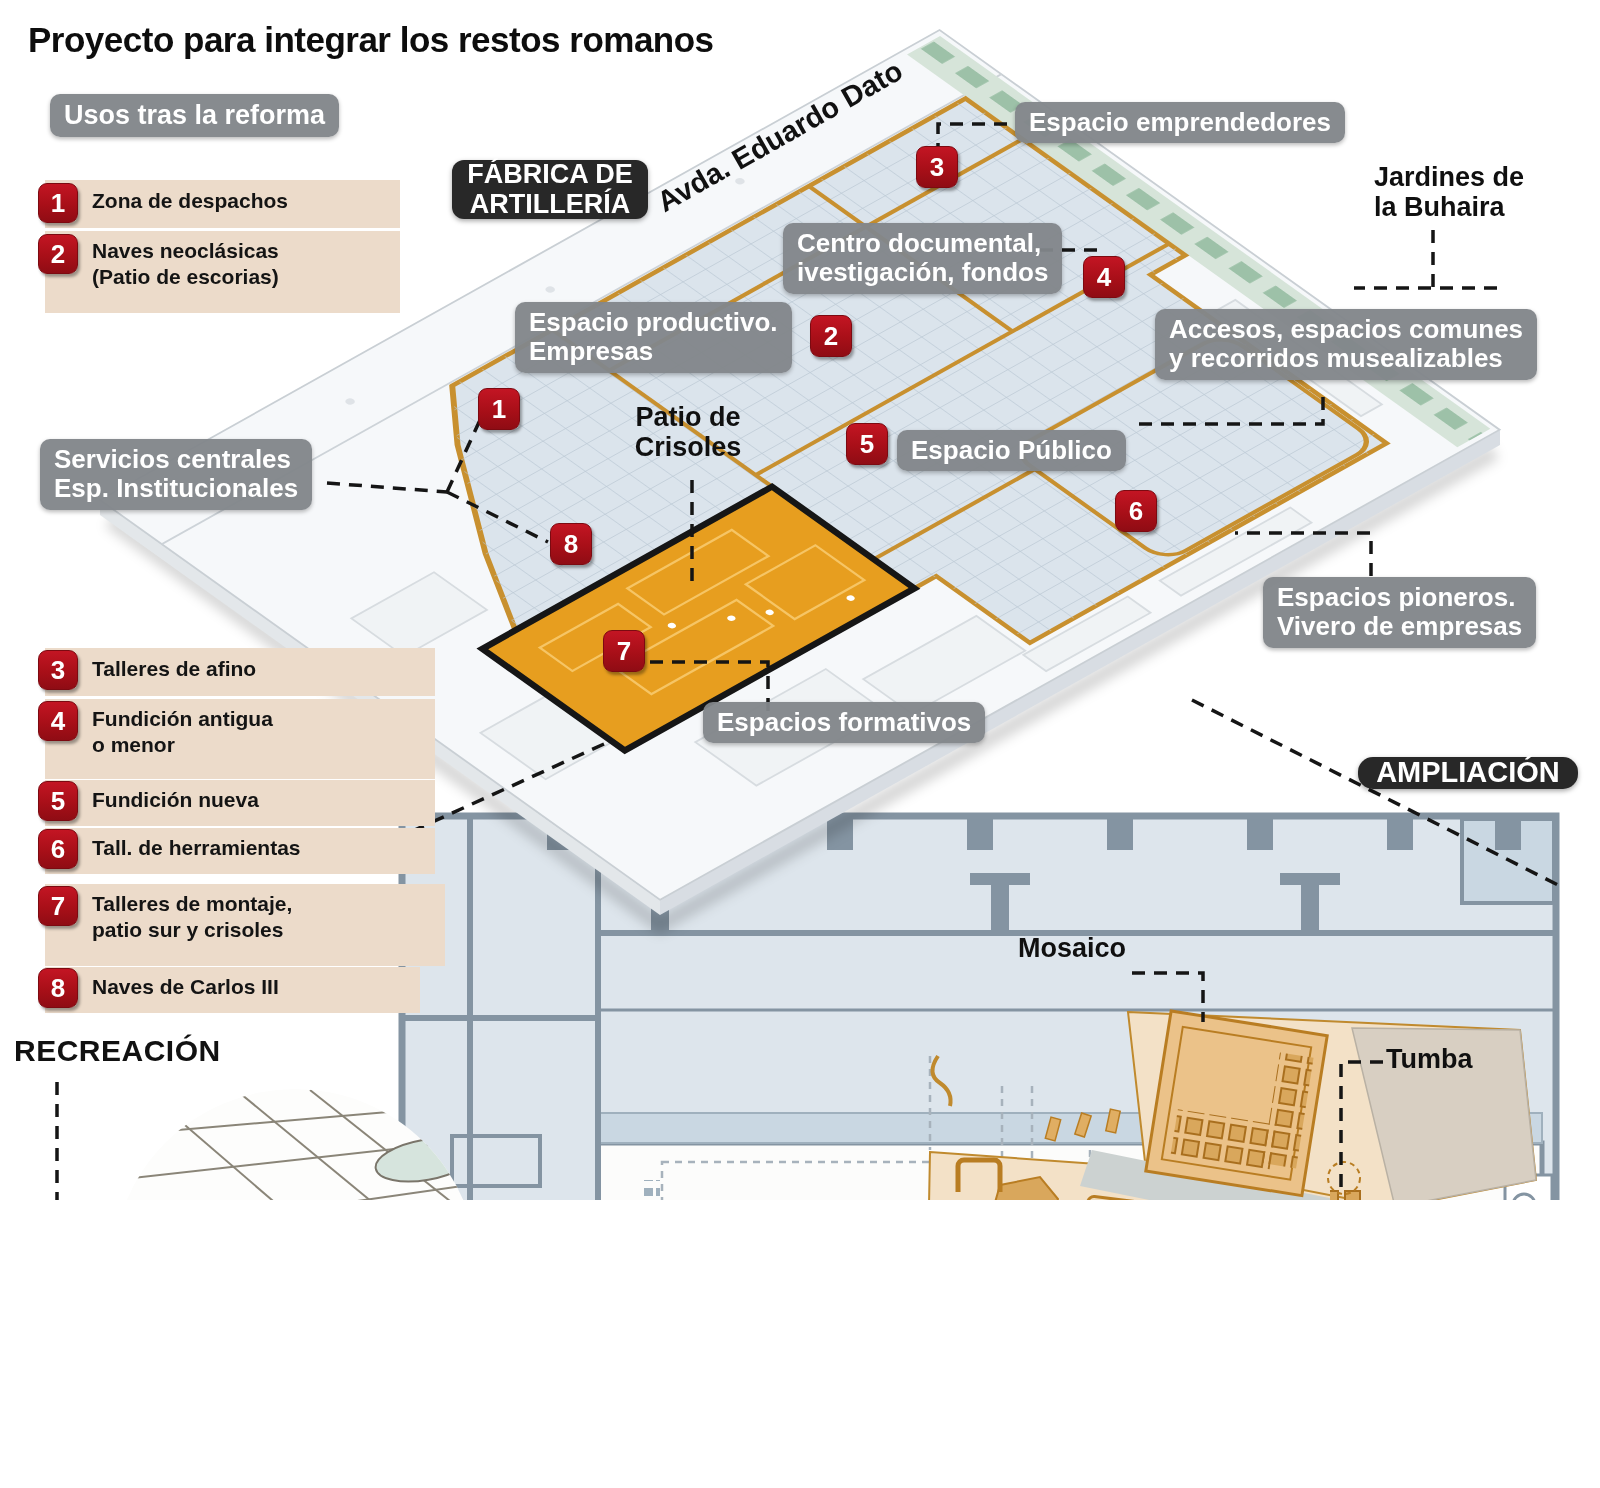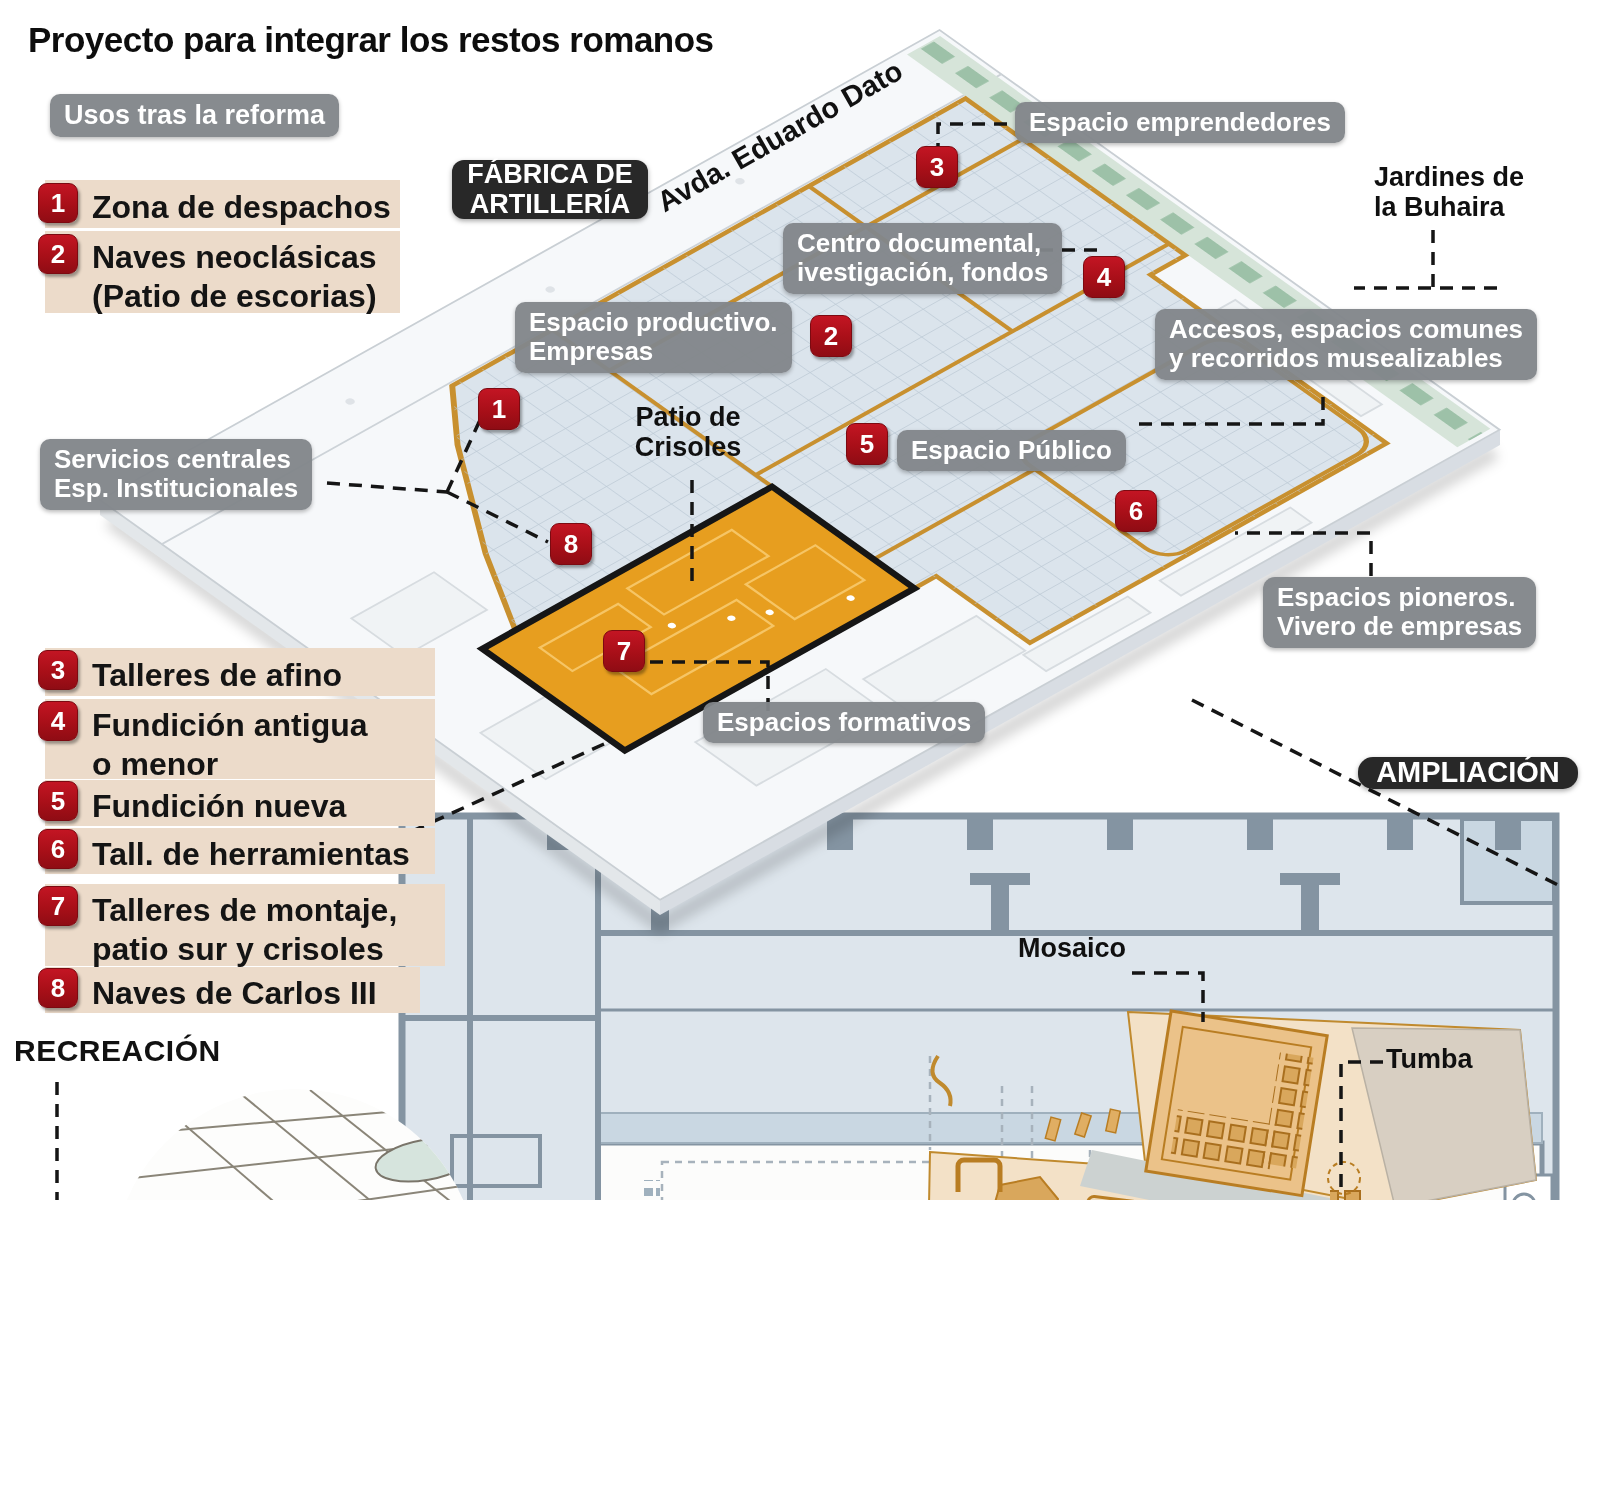--- a/index.html
+++ b/index.html
@@ -15,21 +15,21 @@
   .darkpill{background:#282828;color:#fff;font-weight:bold;border-radius:12px;text-align:center;
         padding:0 14px;font-size:27px;line-height:1.1;white-space:pre-line;
         box-shadow:0 2px 5px rgba(0,0,0,0.35);}
   #fabrica{left:452px;top:160px;width:168px;}
   #ampliacion{left:1358px;top:757px;width:192px;font-size:29px;border-radius:15px;}
   .stripe{position:absolute;background:#ecdbca;}
   .badge{position:absolute;width:38px;height:38px;border-radius:9px;color:#fff;
          font-weight:bold;font-size:26px;display:flex;align-items:center;justify-content:center;
          background:linear-gradient(180deg,#c31523 0%,#a80f18 55%,#8f0c14 100%);
          border:1px solid #7c0a11;box-shadow:2px 3px 3px rgba(0,0,0,0.35);}
-  .ltext{position:absolute;font-size:32px;font-weight:bold;color:#141414;line-height:1.22;white-space:pre-line;}
+  .ltext{position:absolute;font-size:21px;font-weight:bold;color:#141414;line-height:1.22;white-space:pre-line;}
   .maplbl{position:absolute;font-size:27px;font-weight:bold;color:#101010;line-height:1.12;white-space:pre-line;}
   #street{left:600px;top:120px;width:360px;text-align:center;font-size:29px;font-weight:bold;
           transform:rotate(-29.5deg);transform-origin:center;}
   #recreacion{left:14px;top:1034px;font-size:30px;font-weight:bold;letter-spacing:0.5px;}
   .z1{z-index:1}.z2{z-index:2}.z3{z-index:3}.z4{z-index:4}
 </style>
 </head>
 <body>
 
 <div id="stage">
@@ -327,21 +327,21 @@
 <div class="abs z4 pill" style="left:1015px;top:102px;">Espacio emprendedores</div>
 <div class="abs z4 pill" style="left:783px;top:223px;">Centro documental,
 ivestigación, fondos</div>
 <div class="abs z4 pill" style="left:1155px;top:309px;">Accesos, espacios comunes
 y recorridos musealizables</div>
 <div class="abs z4 pill" style="left:515px;top:302px;">Espacio productivo.
 Empresas</div>
 <div class="abs z4 pill" style="left:897px;top:430px;">Espacio Público</div>
 <div class="abs z4 pill" style="left:40px;top:439px;">Servicios centrales
 Esp. Institucionales</div>
-<div class="abs z4 pill" style="left:1263px;top:577px;border-radius:12px;">Espacios pioneros.
+<div class="abs z4 pill" style="left:1263px;top:577px;">Espacios pioneros.
 Vivero de empresas</div>
 <div class="abs z4 pill" style="left:703px;top:702px;">Espacios formativos</div>
 
 <div class="abs z4 maplbl" style="left:608px;top:402px;width:160px;text-align:center;">Patio de
 Crisoles</div>
 <div class="abs z4 maplbl" style="left:1374px;top:162px;">Jardines de
 la Buhaira</div>
 
 <div class="badge z4" style="left:478px;top:388px;width:40px;height:40px;">1</div>
 <div class="badge z4" style="left:810px;top:315px;width:40px;height:40px;">2</div>

